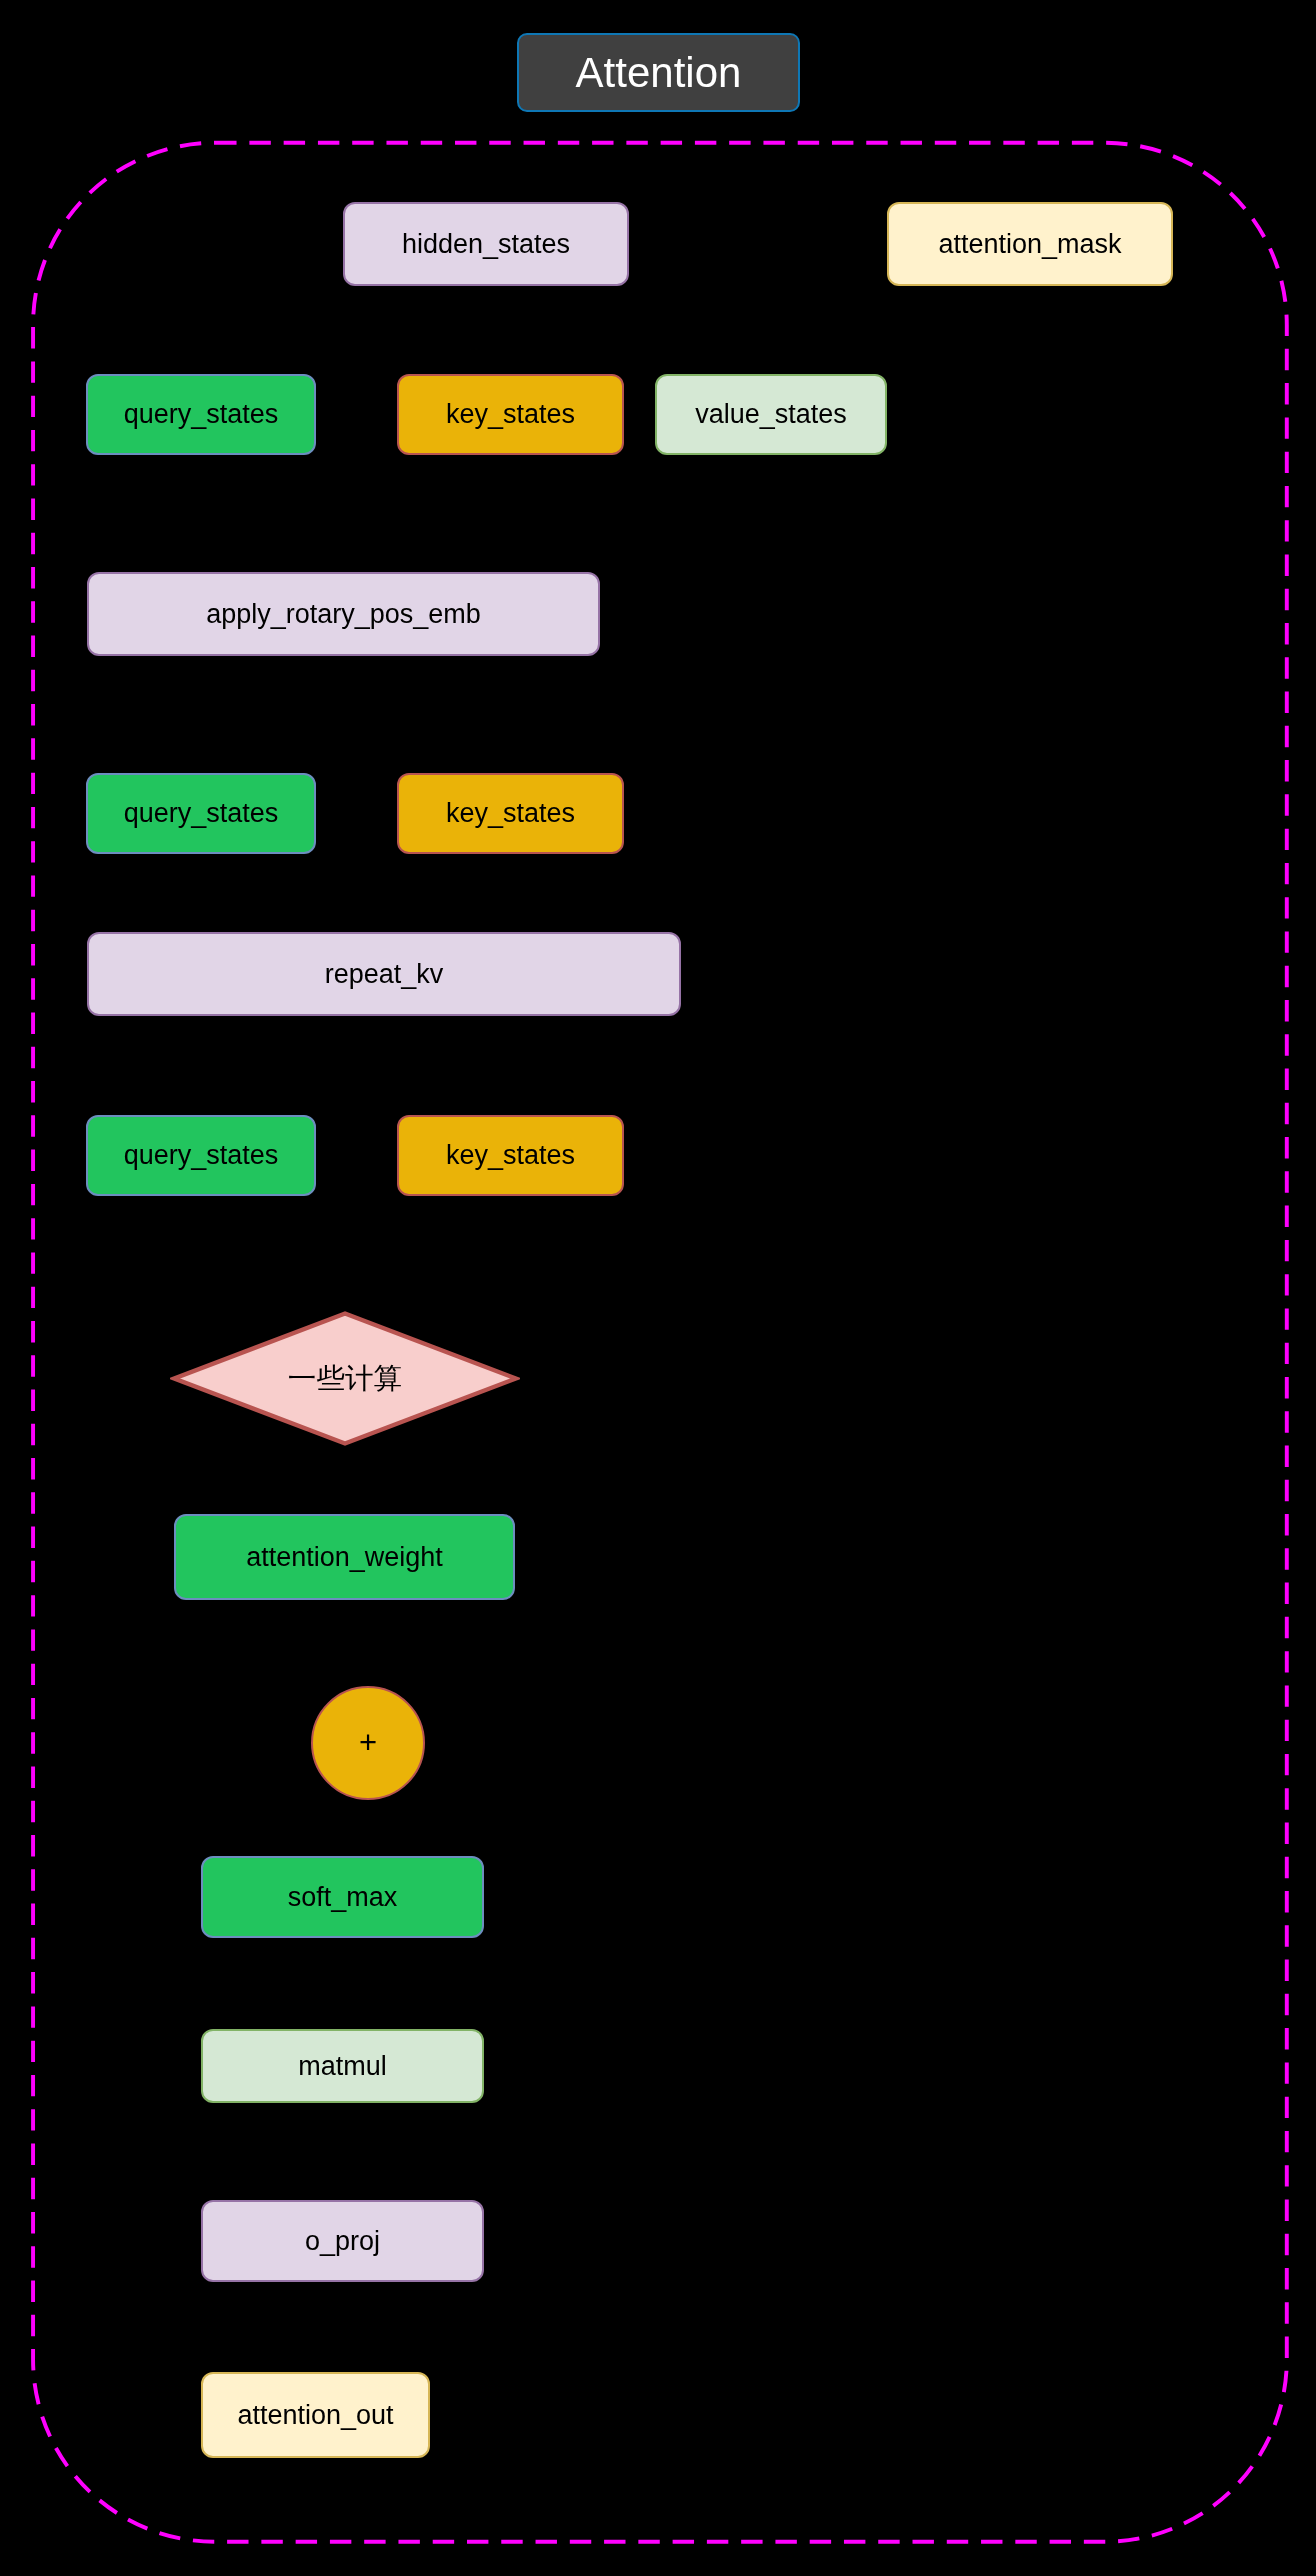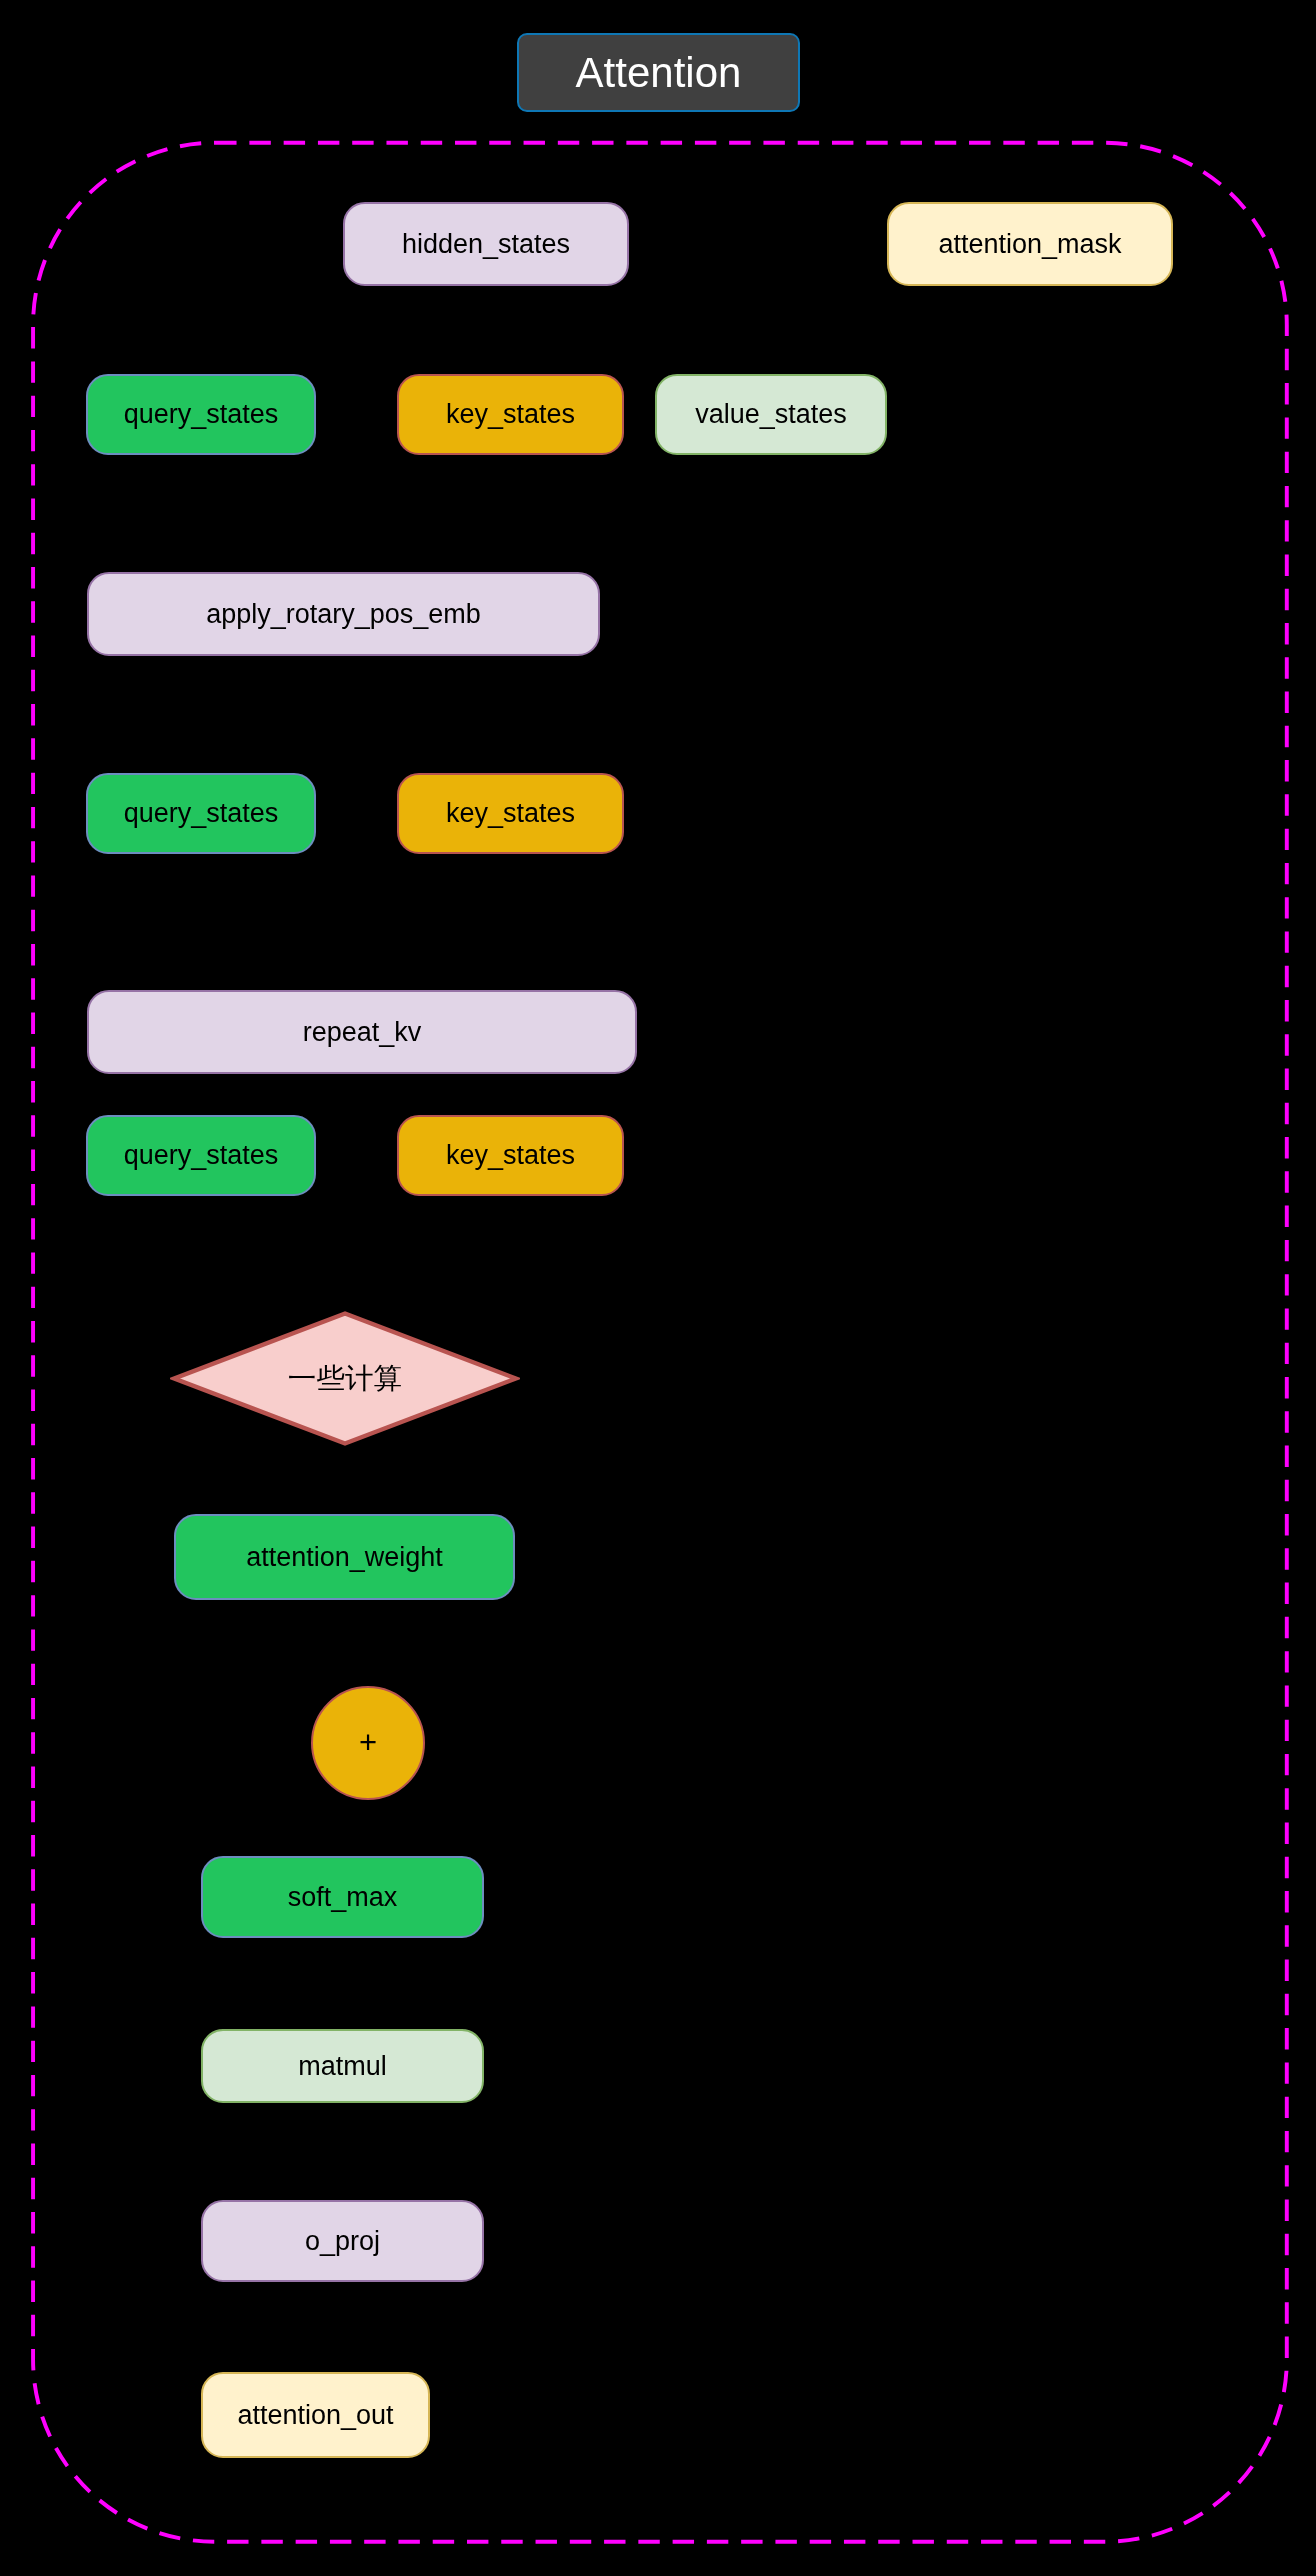--- a/index.html
+++ b/index.html
@@ -13,21 +13,21 @@
     height: 2576px;
     background: #000000;
     font-family: "Liberation Sans", sans-serif;
     overflow: hidden;
   }
   .abs { position: absolute; }
   .node {
     position: absolute;
     box-sizing: border-box;
     border: 2.9px solid #000;
-    border-radius: 22px;
+    border-radius: 12px;
     display: flex;
     align-items: center;
     justify-content: center;
     font-size: 27px;
     color: #000000;
     white-space: nowrap;
   }
   .node.title {
     background: #404040;
     border-color: #0E77B5;
@@ -70,21 +70,21 @@
 
   <div class="node blue" style="left:86px;top:374px;width:230px;height:81px">query_states</div>
   <div class="node red" style="left:373px;top:374px;width:227px;height:81px">key_states</div>
   <div class="node purple" style="left:87px;top:572px;width:513px;height:84px">apply_rotary_pos_emb</div>
 
   <div class="node green" style="left:655px;top:374px;width:232px;height:81px">value_states</div>
 
   <div class="node blue" style="left:86px;top:773px;width:230px;height:81px">query_states</div>
   <div class="node red" style="left:373px;top:773px;width:227px;height:81px">key_states</div>
 
-  <div class="node purple" style="left:87px;top:990px;width:550px;height:84px">repeat_kv</div>
+  <div class="node purple" style="left:87px;top:932px;width:594px;height:84px">repeat_kv</div>
 
   <div class="node blue" style="left:86px;top:1115px;width:230px;height:81px">query_states</div>
   <div class="node red" style="left:373px;top:1115px;width:227px;height:81px">key_states</div>
 
   <svg class="abs" style="left:170px;top:1309px" width="350" height="139" viewBox="0 0 490 194">
     <polygon points="245,6 484,97 245,188 6,97" fill="#F8CECC" stroke="#B85450" stroke-width="6" stroke-linejoin="miter"></polygon>
   </svg>
   <div class="diamond-label" style="left:170px;top:1309px;width:350px;height:139px">一些计算</div>
 
   <div class="node blue" style="left:174px;top:1514px;width:341px;height:86px">attention_weight</div>

